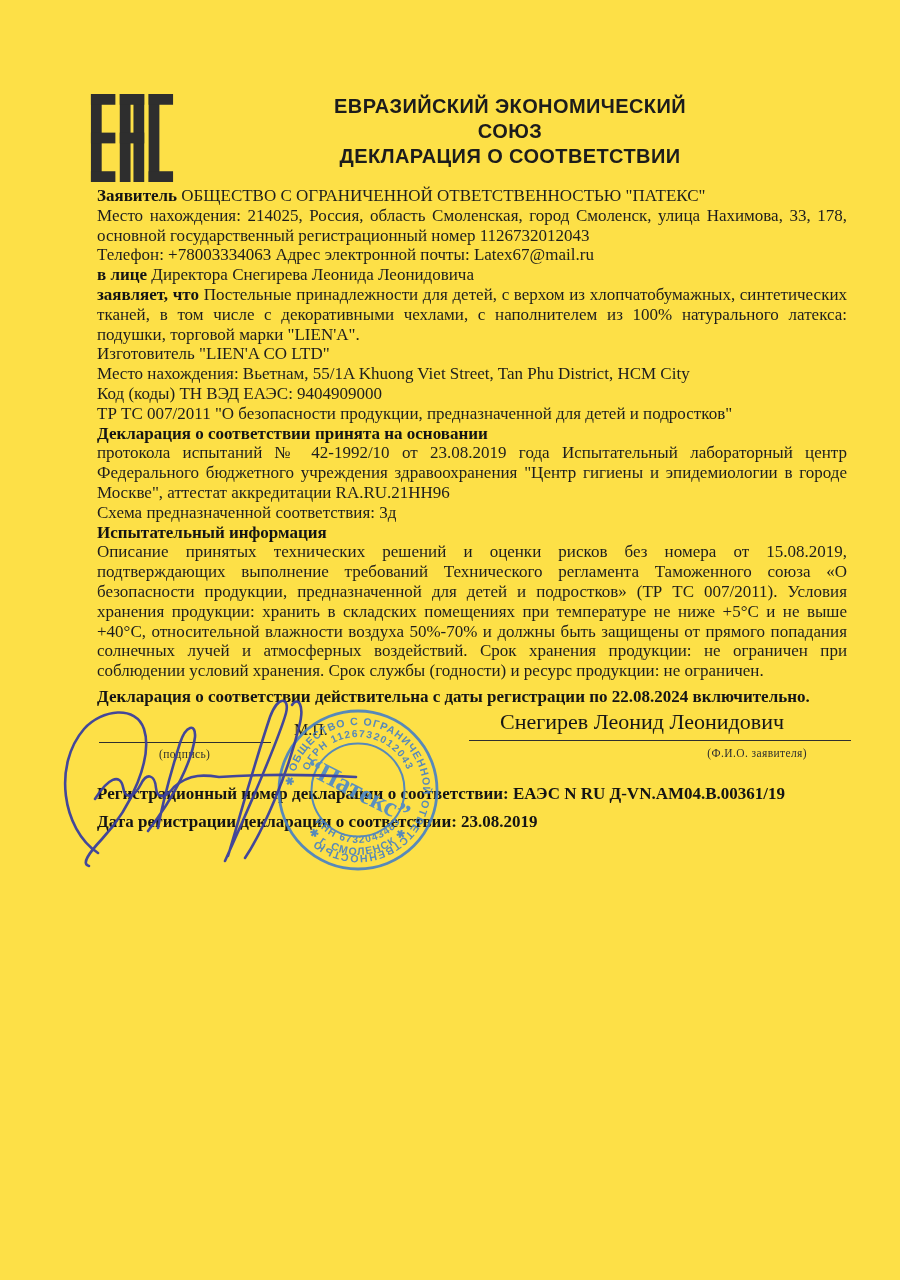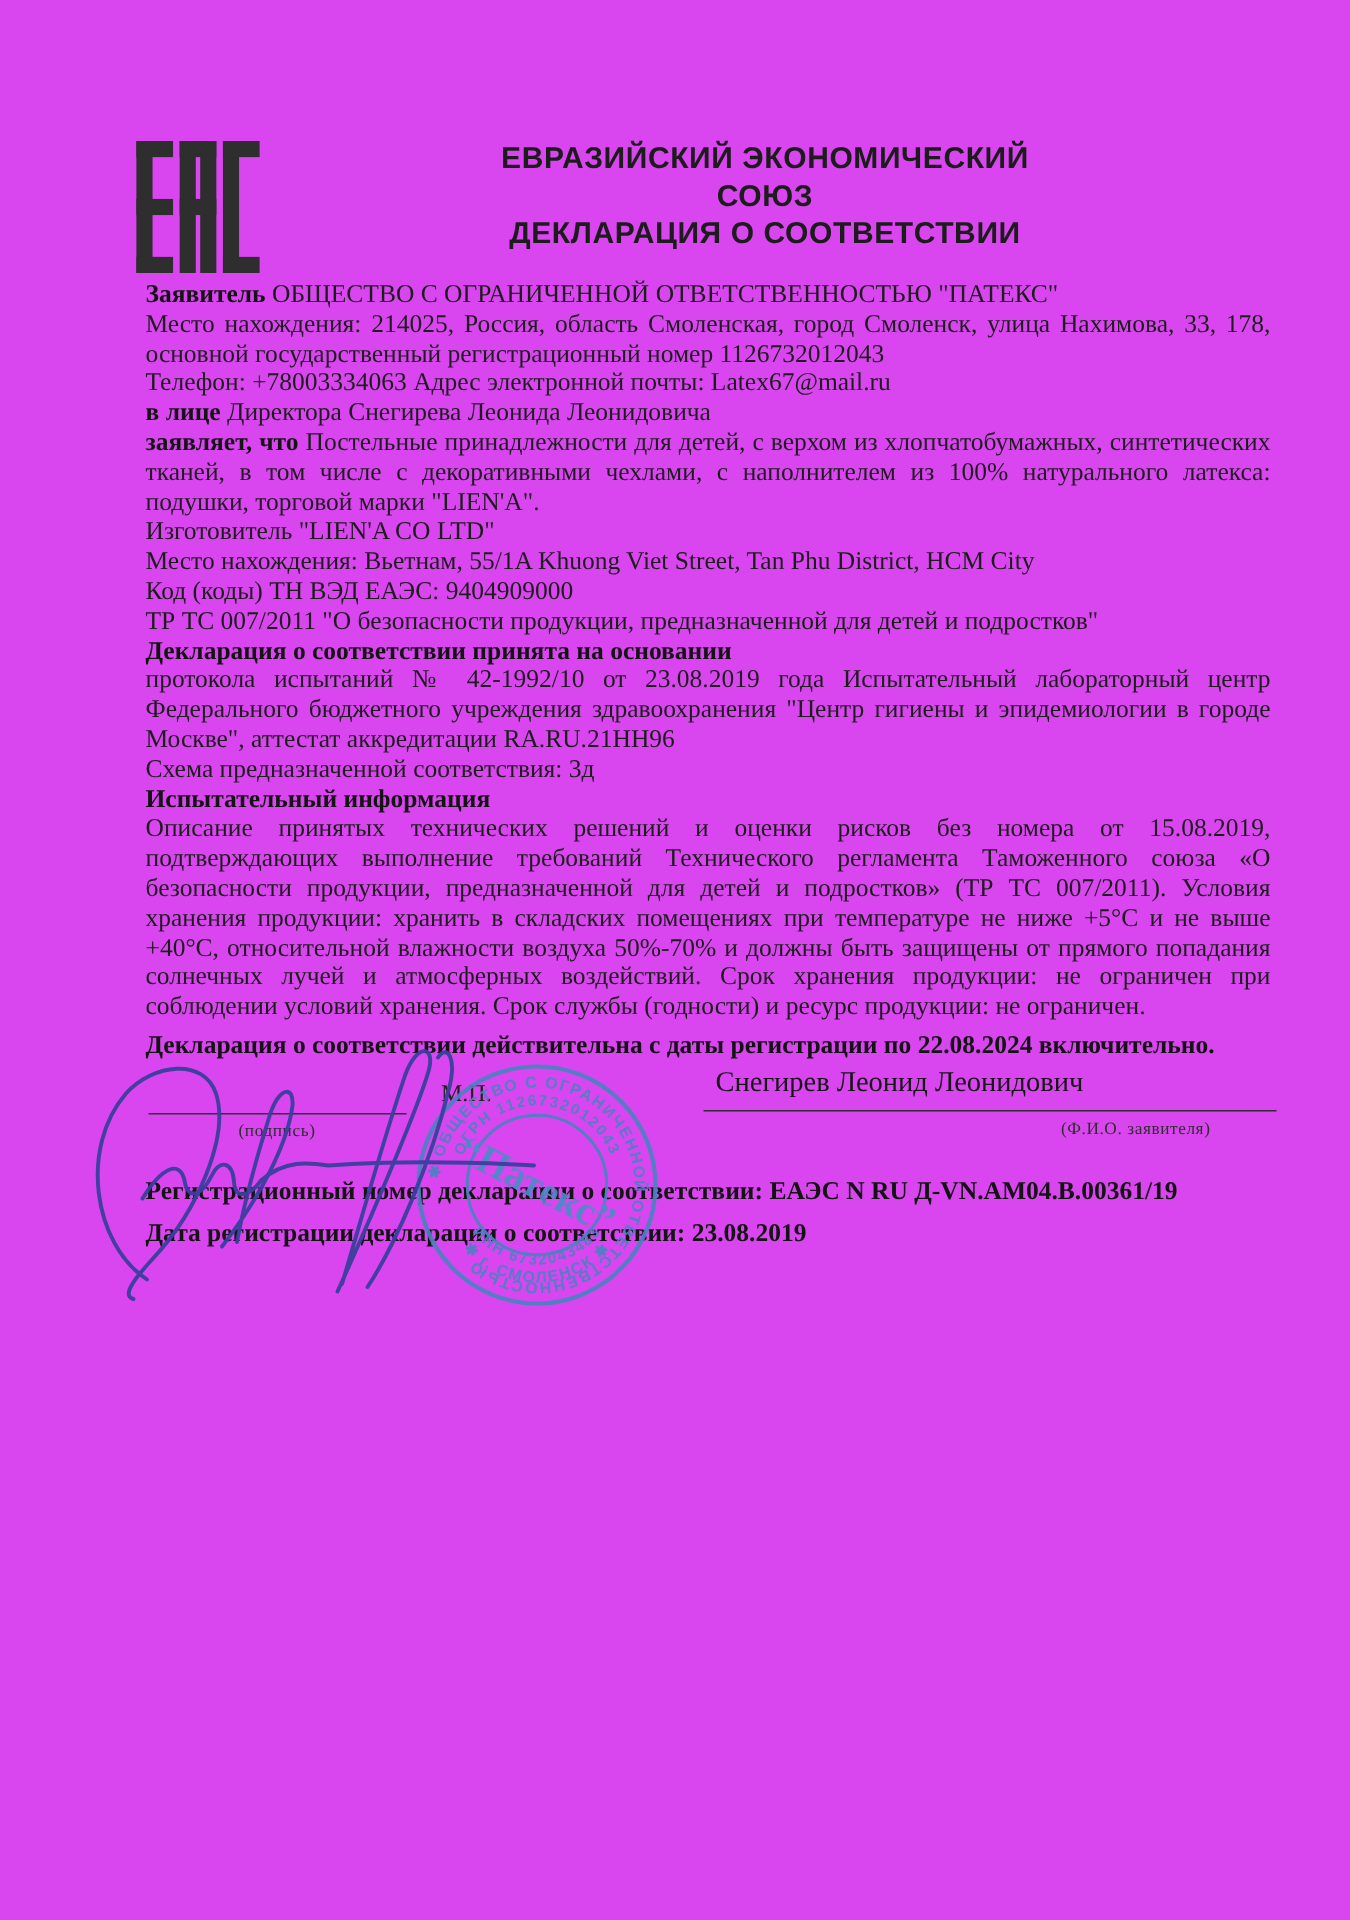--- a/index.html
+++ b/index.html
@@ -2,21 +2,21 @@
 <html><head>
 <meta charset="utf-8">
 <style>
   html,body{margin:0;padding:0;}
   body{
     width:900px;height:1280px;position:relative;overflow:hidden;
     background:#fdfdfc;
     font-family:"Liberation Serif",serif;
     color:#1e1e1e;
   }
-  .page{position:absolute;inset:0;background:#d946ef;}
+  .page{position:absolute;inset:0;background:#fde047;}
   
   .eac{position:absolute;left:90px;top:94px;width:84px;height:88px;}
   
   .title{
     position:absolute;left:300px;top:94px;width:420px;text-align:center;
     font-family:"Liberation Sans",sans-serif;font-weight:bold;
     font-size:20px;line-height:25px;color:#1c1c1c;letter-spacing:.4px;
   }
   
   .doc{
@@ -32,21 +32,21 @@
   .rule{position:absolute;border-top:1.6px solid #2f2f2f;height:0;}
   .rule-left{left:2px;top:30px;width:172px;}
   .rule-right{left:372px;top:28px;width:382px;}
   .small-label{
     position:absolute;font-size:11.5px;color:#2e2e2e;letter-spacing:.4px;
     font-family:"Liberation Serif",serif;
   }
   .lbl-podpis{left:62px;top:33px;}
   .lbl-fio{left:380px;top:32px;width:330px;text-align:right;}
   .mp{position:absolute;left:197px;top:8px;font-size:16px;color:#222;}
-  .fio-name{position:absolute;left:380px;top:0px;width:330px;font-size:19px;color:#161616;}
+  .fio-name{position:absolute;left:380px;top:0px;width:330px;text-align:center;font-size:22px;color:#161616;}
   
   .reg{font-weight:bold;color:#141414;}
   .reg2{margin-top:8px;}
   
   .stamp{position:absolute;left:274px;top:706px;width:168px;height:168px;opacity:.92;z-index:5;pointer-events:none;}
   .autograph{position:absolute;left:40px;top:625px;width:332px;height:266px;z-index:6;pointer-events:none;opacity:.95;}
 </style>
 </head>
 <body>
 

